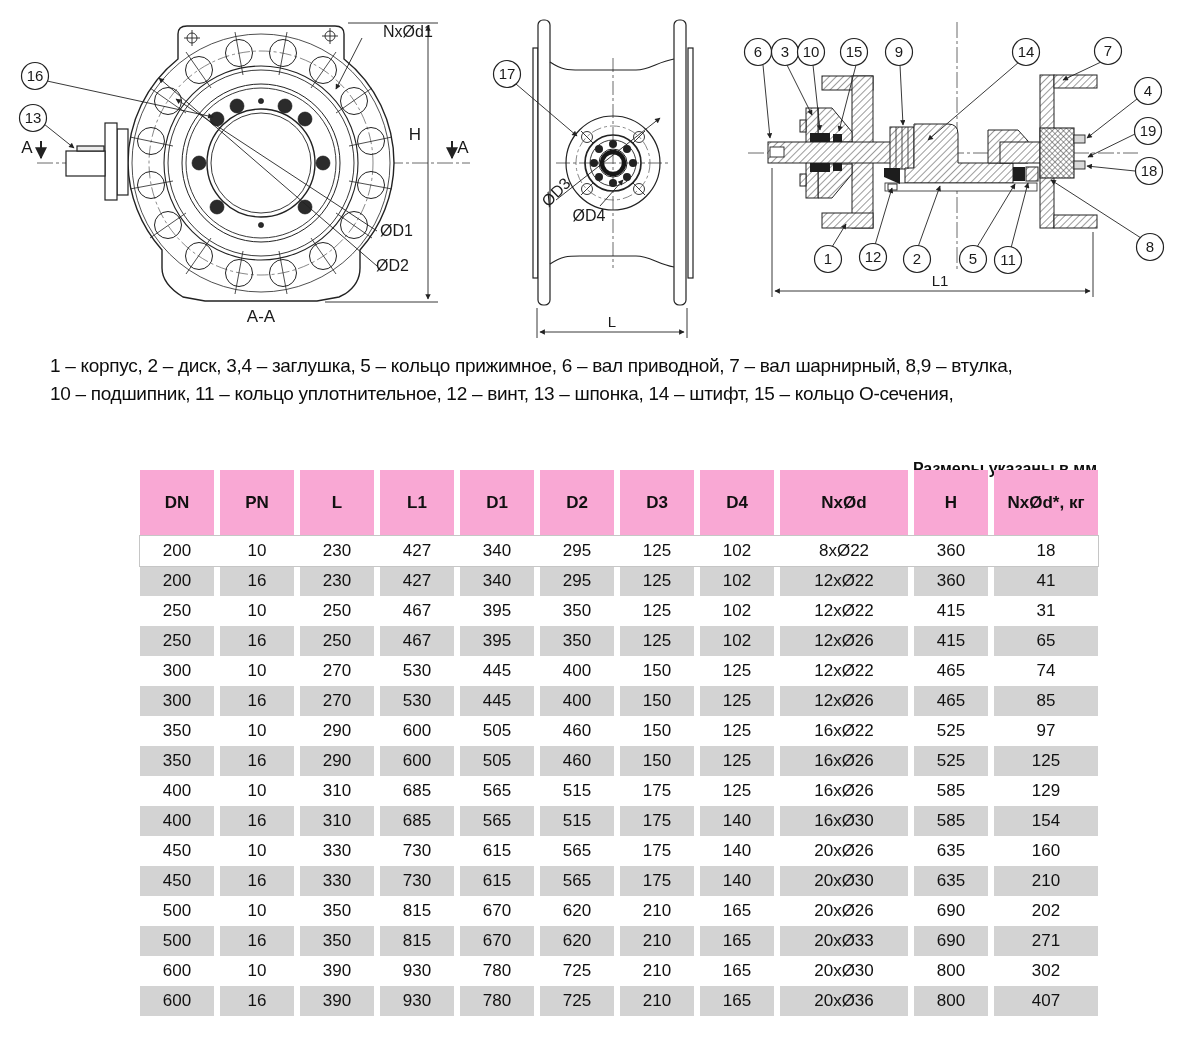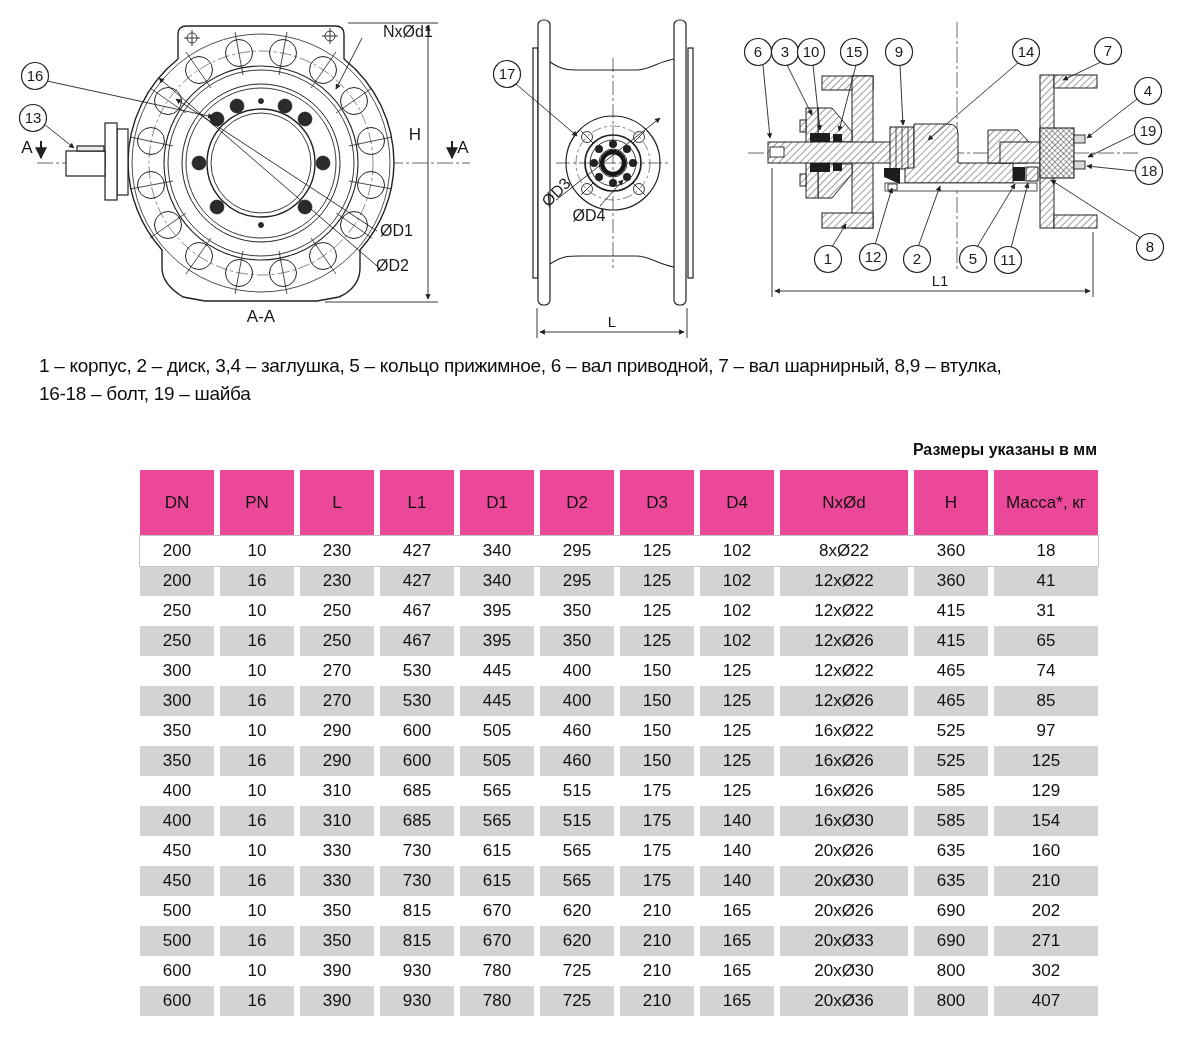--- a/index.html
+++ b/index.html
@@ -1,22 +1,22 @@
 <!DOCTYPE html>
 <html><head>
 <meta charset="utf-8">
 <style>
   html,body{margin:0;padding:0;background:#fff;}
   body{width:1200px;height:1045px;position:relative;font-family:"Liberation Sans",sans-serif;color:#111;overflow:hidden;}
   .drawing-wrap{position:absolute;left:0;top:0;width:1200px;height:348px;}
   svg text{font-family:"Liberation Sans",sans-serif;fill:#1a1a1a;}
-  .legend{position:absolute;left:39px;top:352px;width:1120px;font-size:19px;letter-spacing:-0.3px;line-height:27.5px;color:#0d0d0d;}
-  .units-note{position:absolute;top:441px;right:103px;font-size:16px;font-weight:bold;color:#0d0d0d;}
+  .legend{position:absolute;left:50px;top:352px;width:1120px;font-size:19px;letter-spacing:-0.3px;line-height:27.5px;color:#0d0d0d;}
+  .units-note{position:absolute;top:460px;right:103px;font-size:16px;font-weight:bold;color:#0d0d0d;}
   .spec-table{position:absolute;left:134px;top:470px;border-collapse:separate;border-spacing:6px 0;table-layout:fixed;}
-  .spec-table th{background:#ec4899;height:66px;font-size:17px;font-weight:normal;text-align:center;vertical-align:middle;padding:0;}
+  .spec-table th{background:#f9a8d4;height:66px;font-size:17px;font-weight:bold;text-align:center;vertical-align:middle;padding:0;}
   .spec-table td{height:30px;font-size:17px;text-align:center;vertical-align:middle;padding:0;}
   .spec-table tr.shade td{background:#d3d3d3;}
   .spec-table tr.hl{outline:1px solid #c6c6c6;}
   .col-n{width:74px;}
   .col-bolts{width:128px;}
   .col-mass{width:104px;}
 </style>
 </head>
 <body>
 
@@ -365,21 +365,21 @@
       <line x1="1093" y1="232" x2="1093" y2="297"></line>
       <line x1="775" y1="291" x2="1090" y2="291" marker-start="url(#arw)" marker-end="url(#arw)"></line>
     </g>
     <text x="940" y="286" font-size="15" text-anchor="middle">L1</text>
   </g>
 </svg>
 </div>
 
 <div class="legend">
   <div>1 – корпус, 2 – диск, 3,4 – заглушка, 5 – кольцо прижимное, 6 – вал приводной, 7 – вал шарнирный, 8,9 – втулка,</div>
-  <div>16-18 – болт, 19 – шайба</div>
+  <div>10 – подшипник, 11 – кольцо уплотнительное, 12 – винт, 13 – шпонка, 14 – штифт, 15 – кольцо О-сечения,</div>
 </div>
 
 <div class="units-note">Размеры указаны в мм</div>
 
 <table class="spec-table">
   <colgroup>
     <col class="col-n">
       <col class="col-n">
       <col class="col-n">
       <col class="col-n">
@@ -396,21 +396,21 @@
       <th>DN</th>
       <th>PN</th>
       <th>L</th>
       <th>L1</th>
       <th>D1</th>
       <th>D2</th>
       <th>D3</th>
       <th>D4</th>
       <th>NxØd</th>
       <th>H</th>
-      <th>Масса*, кг</th>
+      <th>NxØd*, кг</th>
     </tr>
   </thead>
   <tbody>
       <tr class="hl">
         <td>200</td>
         <td>10</td>
         <td>230</td>
         <td>427</td>
         <td>340</td>
         <td>295</td>

